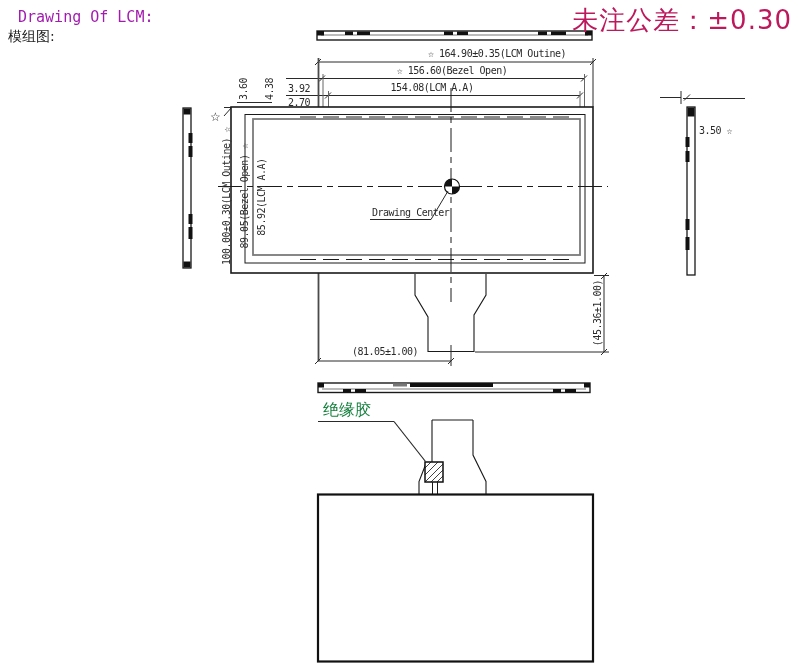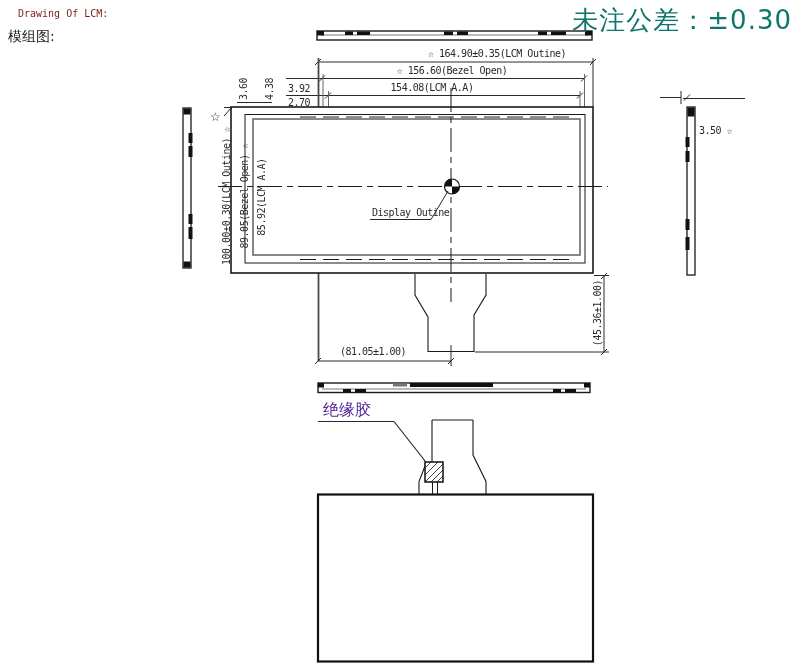--- a/index.html
+++ b/index.html
@@ -3,25 +3,25 @@
 <meta charset="utf-8">
 <style>
   html,body{margin:0;padding:0;background:#fff;}
   #canvas{position:relative;width:800px;height:669px;background:#ffffff;overflow:hidden;
           font-family:"DejaVu Sans Mono","Liberation Mono",monospace;color:#1a1a1a;}
   #linework{position:absolute;left:0;top:0;}
   .lbl{position:absolute;white-space:nowrap;font-size:10px;letter-spacing:-0.5px;color:#2a2a2a;}
   .lbl.center{transform:translateX(-50%);}
   .vlbl{position:absolute;white-space:nowrap;font-size:10px;letter-spacing:-0.5px;color:#2a2a2a;
         transform:translate(-50%,-50%) rotate(-90deg);}
-  .title{position:absolute;font-size:10px;color:#7f1d1d;}
+  .title{position:absolute;font-size:15px;color:#a21caf;}
   .title-cn{position:absolute;font-size:14px;color:#222;font-family:"DejaVu Sans","Liberation Sans",sans-serif;}
-  .tolerance{position:absolute;top:3px;right:8px;font-size:26px;color:#0f766e;
+  .tolerance{position:absolute;top:3px;right:8px;font-size:26px;color:#be185d;
              font-family:"DejaVu Sans","Liberation Sans",sans-serif;letter-spacing:1px;}
-  .glue-lbl{position:absolute;font-size:16px;color:#4c1d95;font-family:"DejaVu Sans","Liberation Sans",sans-serif;}
+  .glue-lbl{position:absolute;font-size:16px;color:#15803d;font-family:"DejaVu Sans","Liberation Sans",sans-serif;}
   .star{position:absolute;font-size:12px;color:#2a2a2a;font-family:"DejaVu Sans",sans-serif;}
 </style>
 </head>
 <body>
 
 <div id="canvas">
 
   <svg id="linework" width="800" height="669" viewBox="0 0 800 669">
 
     <g>
@@ -178,19 +178,19 @@
   <div class="vlbl" style="left:269px;top:89px;">4.38</div>
 
   <div class="star" style="left:210px;top:110px;">☆</div>
 
   <div class="vlbl" style="left:226px;top:196px;">100.00±0.30(LCM Outine) ☆</div>
   <div class="vlbl" style="left:244px;top:196px;">89.05(Bezel Open) ☆</div>
   <div class="vlbl" style="left:261px;top:197px;">85.92(LCM A.A)</div>
 
   <div class="lbl" style="left:699px;top:85px;margin-top:40px;">3.50 ☆</div>
 
-  <div class="lbl" style="left:372px;top:207px;">Display Outine</div>
+  <div class="lbl" style="left:372px;top:207px;">Drawing Center</div>
 
-  <div class="lbl center" style="left:373px;top:346px;">(81.05±1.00)</div>
+  <div class="lbl center" style="left:385px;top:346px;">(81.05±1.00)</div>
   <div class="vlbl" style="left:597px;top:313px;">(45.36±1.00)</div>
 
   <div class="glue-lbl" style="left:323px;top:400px;">绝缘胶</div>
 </div>
 
 </body></html>

